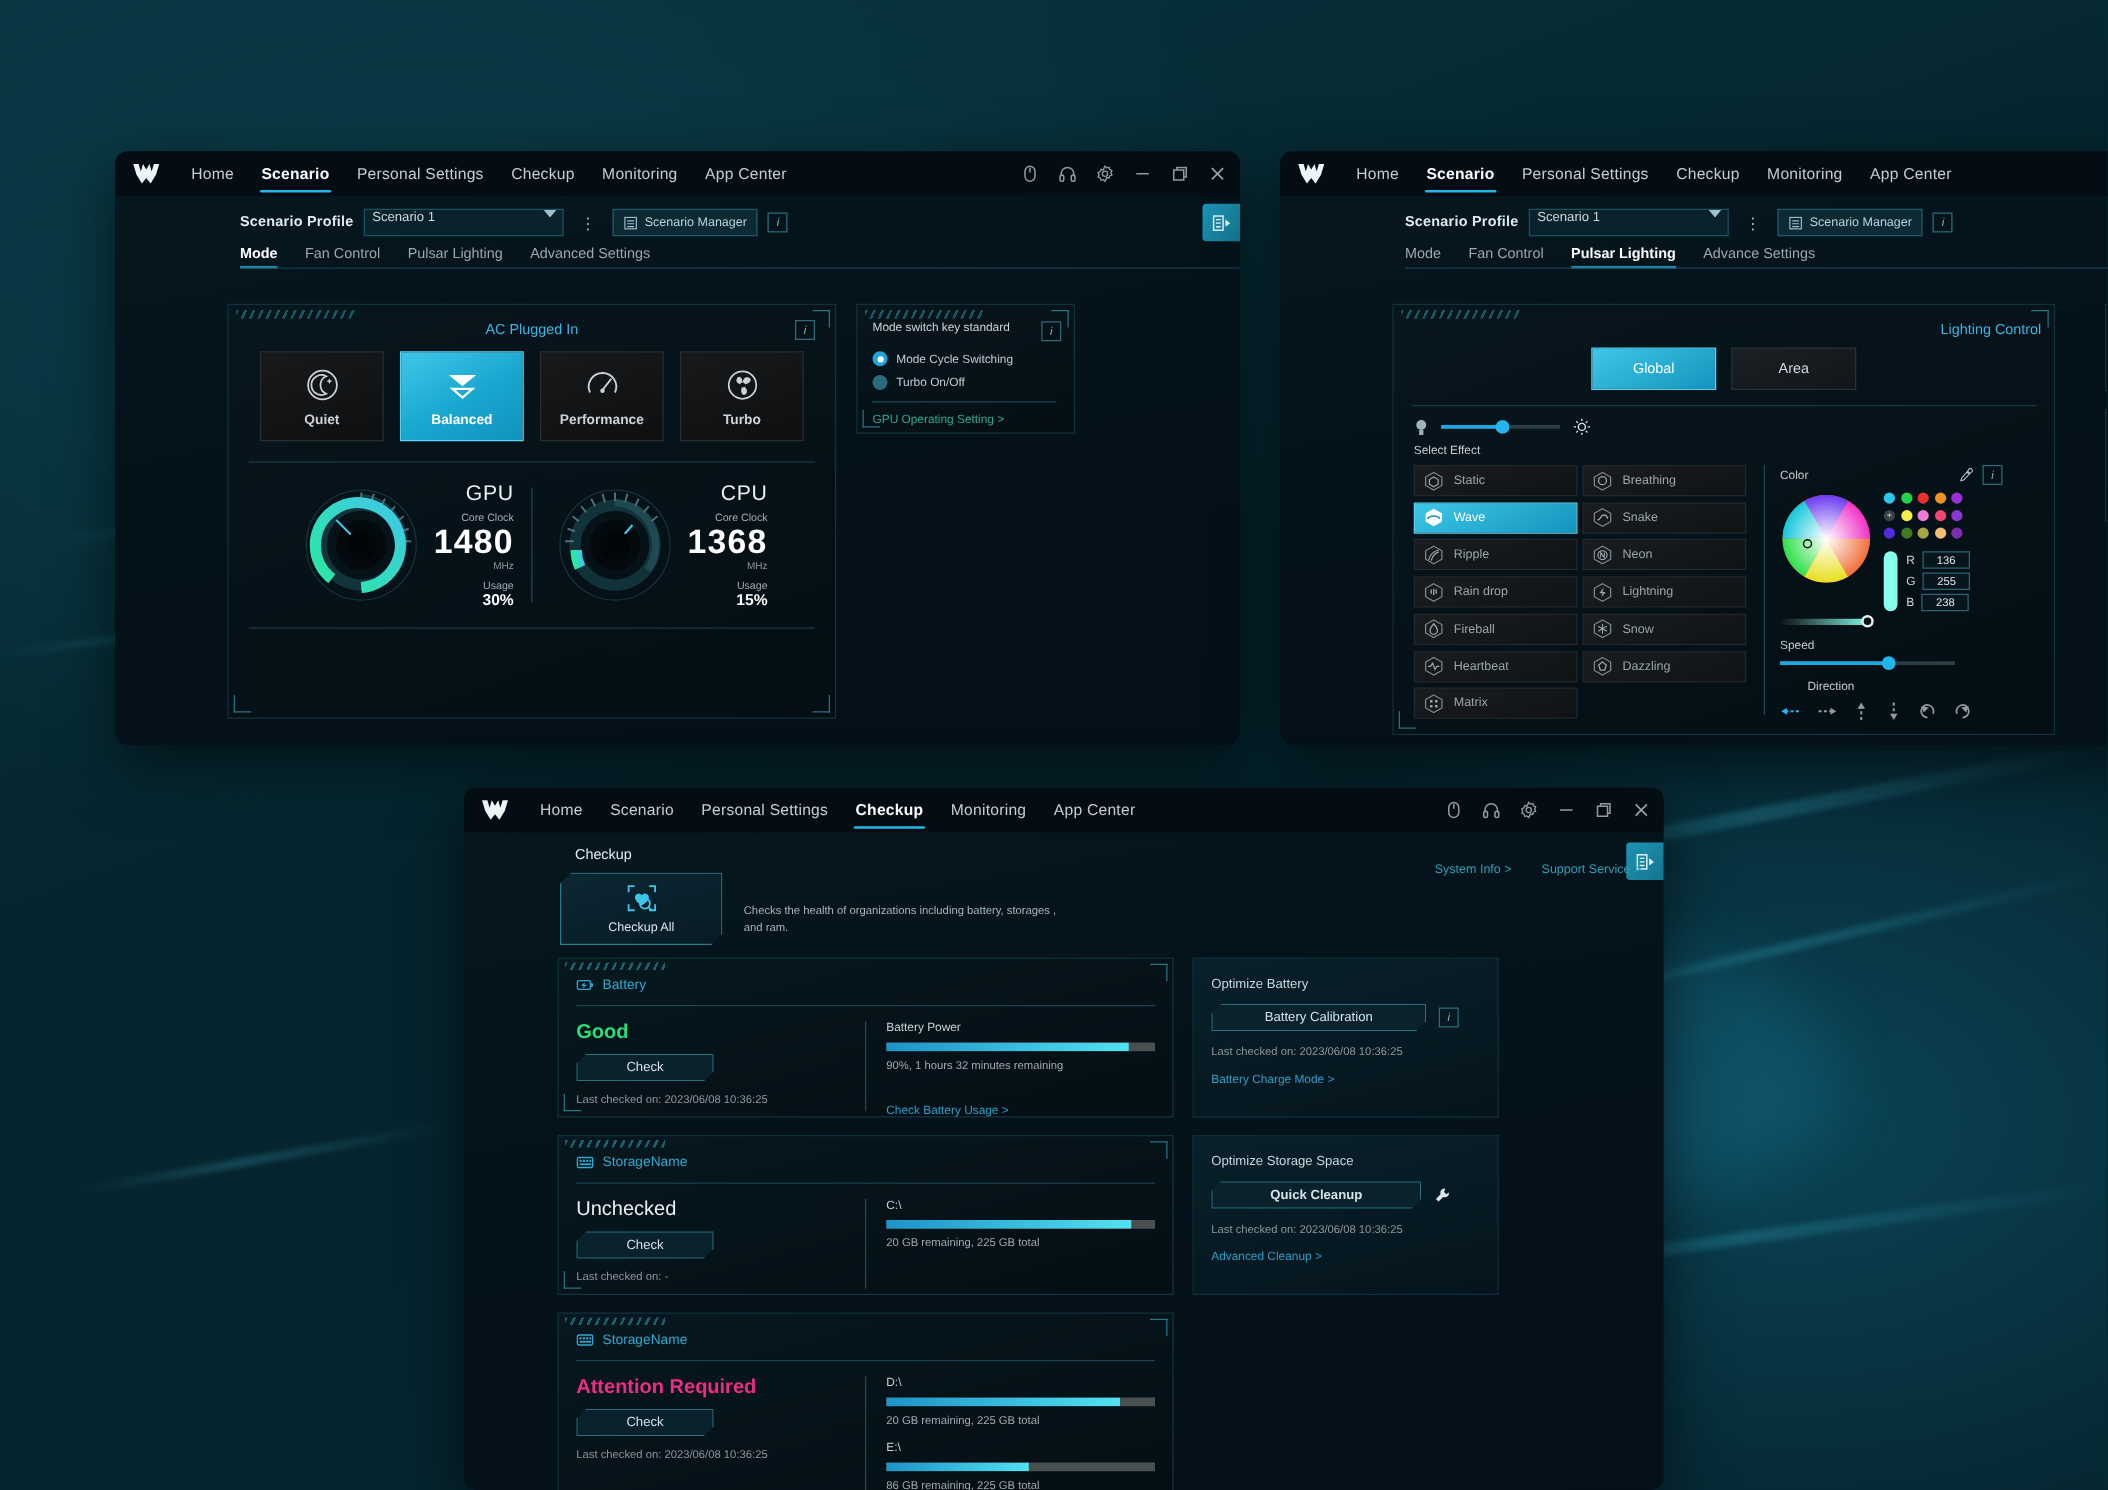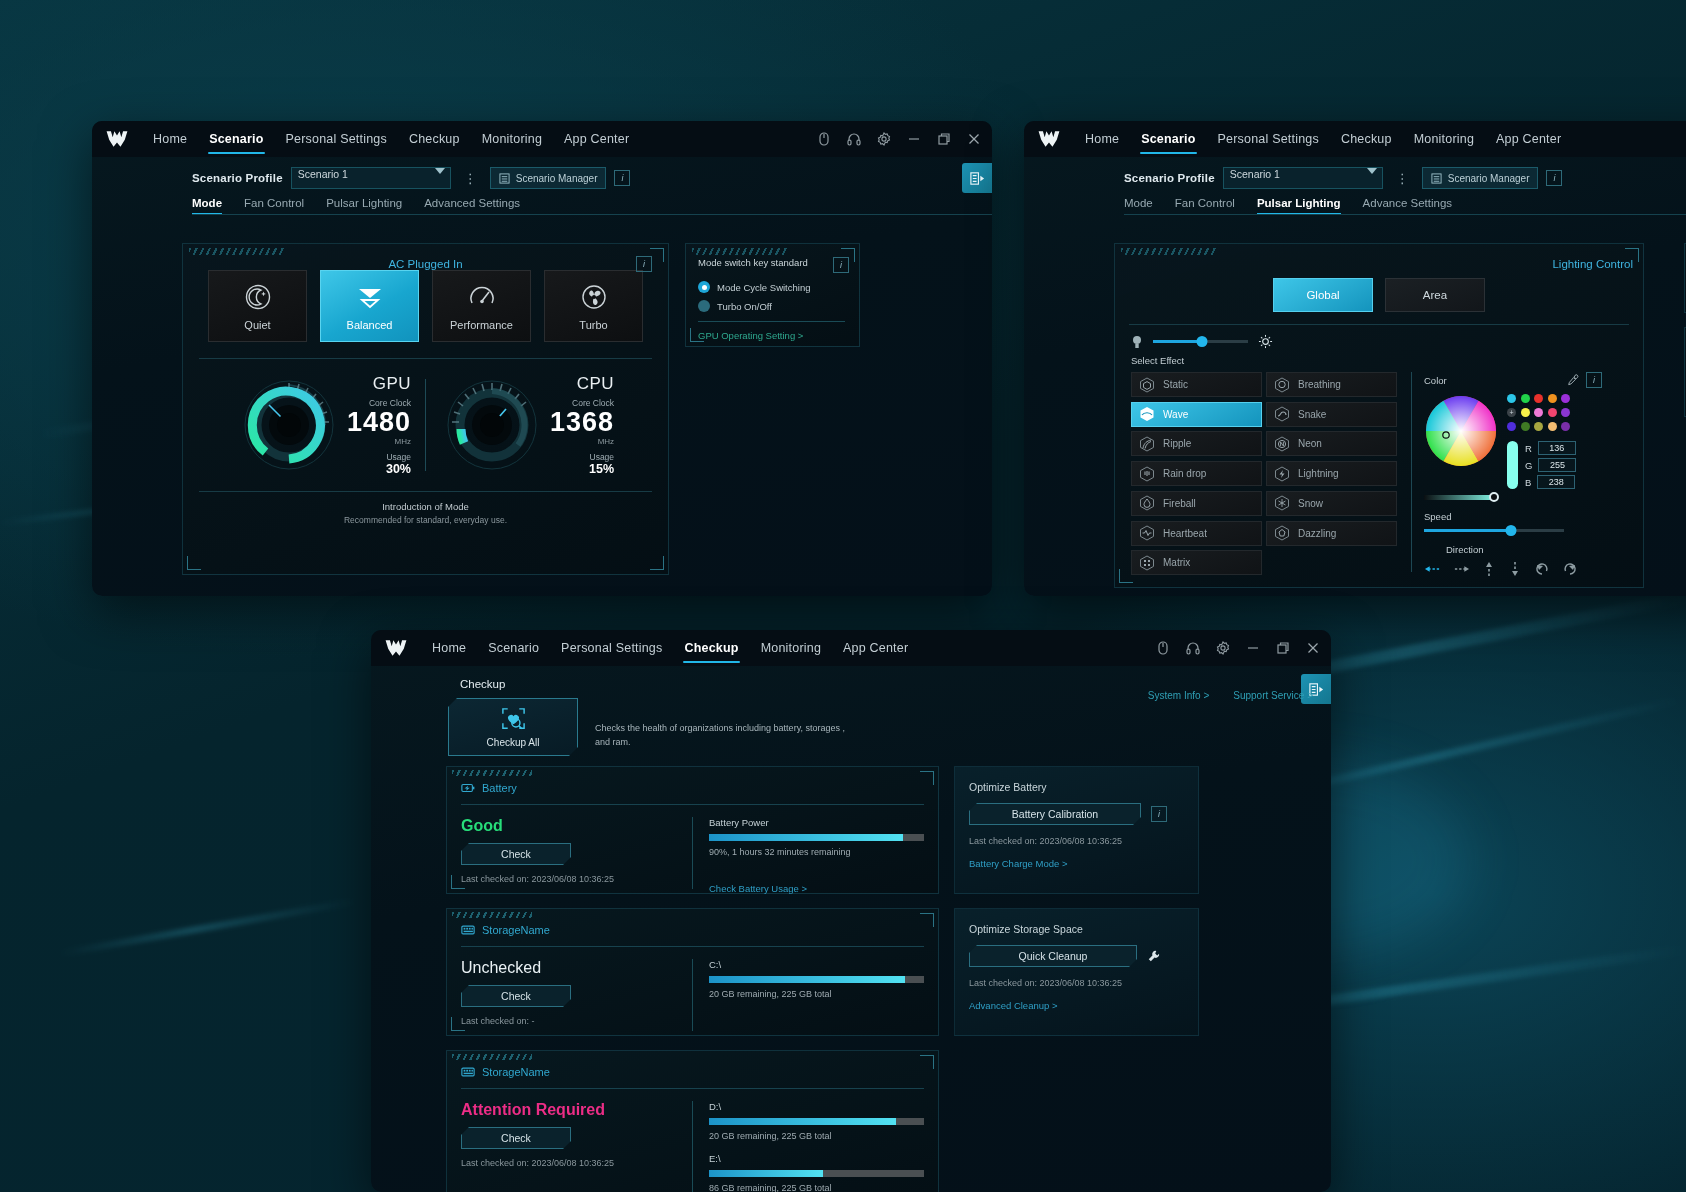--- a/index.html
+++ b/index.html
@@ -266,21 +266,21 @@
         <div class="subrule"></div>
       </div>
 
       <div class="panel" style="position:absolute; left:90px; top:86px; width:487px; height:332px;">
         <div class="corner tr"></div>
         <div class="corner bl"></div>
         <div class="corner br"></div>
         <div class="paneltitle" style="margin-top:14px;">AC Plugged In</div>
         <div class="ibtn" style="position:absolute;right:16px;top:12px;">i</div>
 
-        <div class="tiles" style="">
+        <div class="tiles" style="margin-top:11px;font-weight:bold;">
           <div class="tile">
             <svg width="30" height="30" viewBox="0 0 30 30">
               <circle cx="15" cy="15" r="11.5" fill="none" stroke="#cbd3d7" stroke-width="1.4"></circle>
               <path d="M18 8a7.6 7.6 0 0 0 0 14 8 8 0 1 1 0-14z" fill="none" stroke="#cbd3d7" stroke-width="1.4"></path>
               <path d="M20.5 9.5l.7 1.7 1.7.7-1.7.7-.7 1.7-.7-1.7-1.7-.7 1.7-.7z" fill="#cbd3d7"></path>
             </svg>
             <span>Quiet</span>
           </div>
           <div class="tile active">
             <svg width="30" height="30" viewBox="0 0 30 30">
@@ -382,24 +382,20 @@
               <div class="gsub">Core Clock</div>
               <div class="gbig">1368</div>
               <div class="gunit">MHz</div>
               <div class="gsub" style="margin-top:6px;">Usage</div>
               <div class="gval">15%</div>
             </div>
           </div>
         </div>
 
         <div style="height:1px;background:#173b45;margin:14px 16px 0 16px;"></div>
-        <div class="introwrap" style="margin-top:9px;">
-          <div class="t1">Introduction of Mode</div>
-          <div class="t2">Recommended for standard, everyday use.</div>
-        </div>
       </div>
 
       <div class="panel" style="position:absolute; left:593px; top:86px; width:175px; height:104px;">
         <div class="corner tr"></div>
         <div class="corner bl"></div>
         <div style="padding:13px 10px 0 12px;">
           <div style="display:flex;align-items:flex-start;justify-content:space-between;">
             <span style="color:#cbd6da;font-size:9.5px;">Mode switch key standard</span>
             <span class="ibtn">i</span>
           </div>
@@ -913,21 +909,21 @@
           </div>
           <div class="lastchk" style="margin-top:11px;">Last checked on: 2023/06/08  10:36:25</div>
           <div class="link blue" style="margin-top:12px;">Battery Charge Mode &gt;</div>
         </div>
       </div>
 
       <div class="sidepanel" style="position:absolute;left:583px;top:242px;width:245px;height:128px;">
         <div style="padding:14px 14px 0 14px;">
           <div class="sidetitle">Optimize Storage Space</div>
           <div style="display:flex;align-items:center;gap:10px;margin-top:10px;">
-            <div class="hexbtn" style="width:168px;">Quick Cleanup</div>
+            <div class="hexbtn" style="width:168px;font-weight:bold;">Quick Cleanup</div>
             <svg width="14" height="14" viewBox="0 0 16 16">
                 <path d="M10.6 2.2a3.8 3.8 0 0 0-4.4 5.2L2 11.6l2.4 2.4 4.2-4.2a3.8 3.8 0 0 0 5.2-4.4L11.6 7.4 9.4 5.2z" fill="#dbe6ea"></path>
               </svg>
           </div>
           <div class="lastchk" style="margin-top:11px;">Last checked on: 2023/06/08  10:36:25</div>
           <div class="link blue" style="margin-top:12px;">Advanced Cleanup &gt;</div>
         </div>
       </div>
     </div>
   </div>

